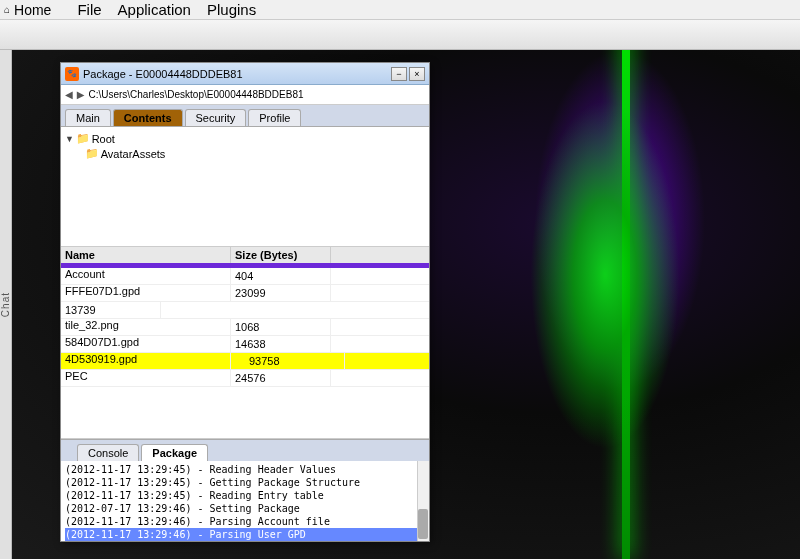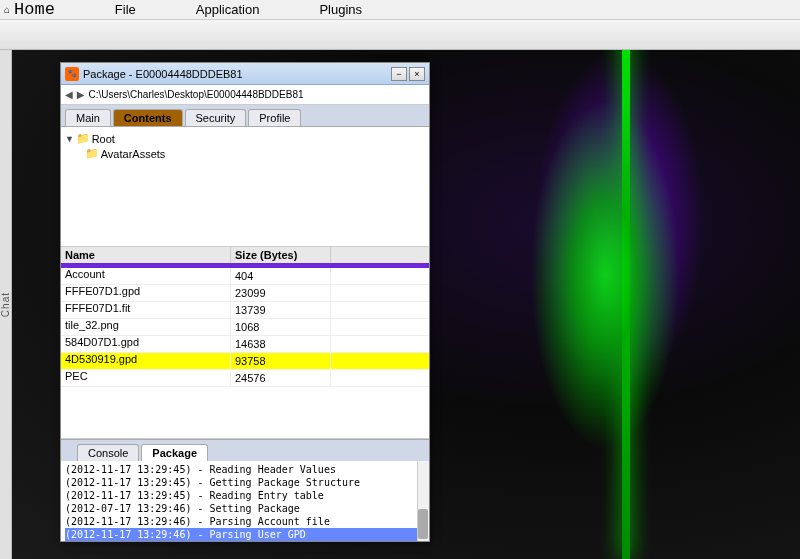--- a/index.html
+++ b/index.html
@@ -53,23 +53,22 @@
       background: #f0f0f0;
       display: flex;
       align-items: center;
       padding: 0 4px;
       border-bottom: 1px solid #ccc;
       z-index: 10;
     }
     .menubar-item {
       padding: 2px 8px;
       cursor: pointer;
-      font-size: 13px;
+      font-size: 15px;
       color: #000;
-      margin-left: 44px;
     }
     .home-icon {
       margin-right: 4px;
       font-size: 10px;
     }
 
     
     .toolbar {
       position: absolute;
       top: 20px; left: 0; right: 0;
@@ -256,20 +255,21 @@
       padding: 2px 4px;
       font-size: 11px;
     }
     .file-row {
       display: flex;
       border-bottom: 1px solid #eee;
       cursor: pointer;
     }
     .file-row.selected {
       background: #ffff00;
+      gap: 14px;
     }
     .file-cell-name {
       width: 170px;
       padding: 0 4px;
       border-right: 1px solid #eee;
       font-size: 11px;
     }
     .file-cell-size {
       width: 100px;
       padding: 2px 4px;
@@ -343,21 +343,21 @@
   </style>
 </head>
 <body>
 
 <div class="bg-artwork">
   <div class="green-line"></div>
 </div>
 
 <div class="menubar">
   <span class="home-icon">⌂</span>
-  <span style="font-size:17px; margin-right:8px;font-family:Liberation Mono, monospace;">Home</span>
+  <span style="font-size:14px; margin-right:18px;">Home</span>
   <span class="menubar-item">File</span>
   <span class="menubar-item">Application</span>
   <span class="menubar-item">Plugins</span>
 </div>
 
 <div class="toolbar"></div>
 
 <div class="sidebar">
   <span class="sidebar-text">Chat</span>
 </div>
@@ -409,21 +409,20 @@
           <div class="file-cell-name">Account</div>
           <div class="file-cell-size">404</div>
           <div class="file-cell-extra"></div>
         </div>
         <div class="file-row">
           <div class="file-cell-name">FFFE07D1.gpd</div>
           <div class="file-cell-size">23099</div>
           <div class="file-cell-extra"></div>
         </div>
         <div class="file-row">
-          <div class="file-cell-name">FFFE07D1.fit</div>
           <div class="file-cell-size">13739</div>
           <div class="file-cell-extra"></div>
         </div>
         <div class="file-row">
           <div class="file-cell-name">tile_32.png</div>
           <div class="file-cell-size">1068</div>
           <div class="file-cell-extra"></div>
         </div>
         <div class="file-row">
           <div class="file-cell-name">584D07D1.gpd</div>

